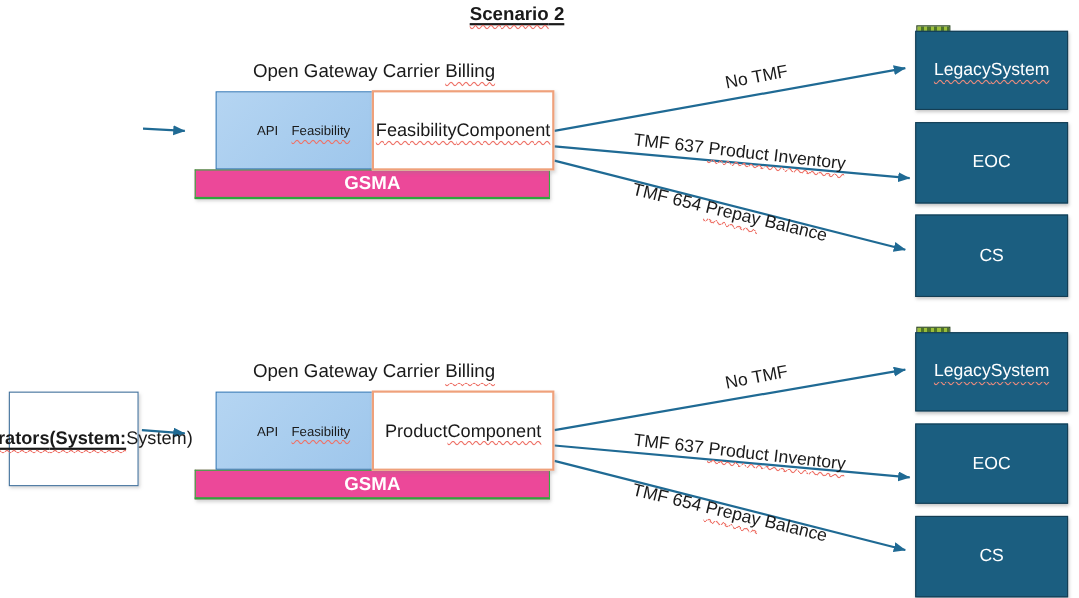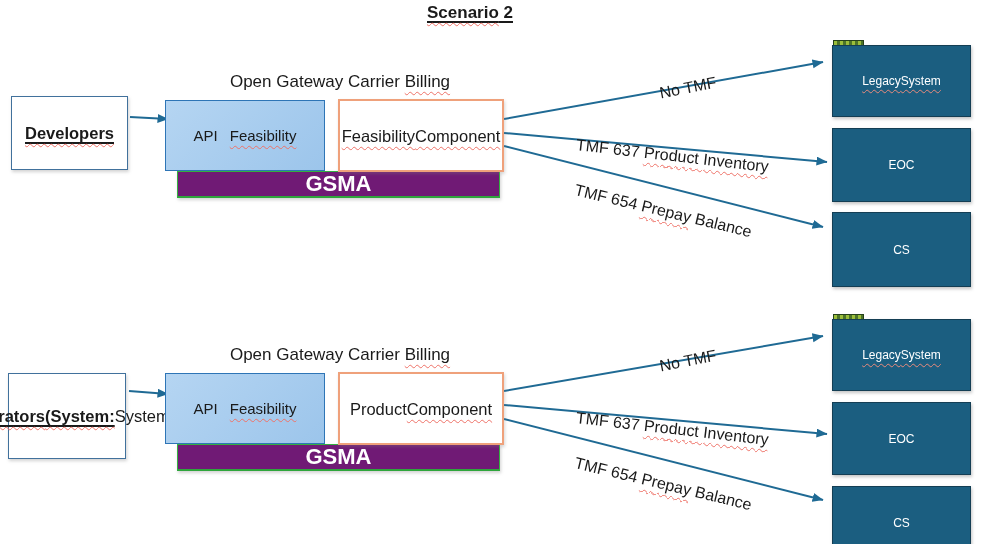--- a/index.html
+++ b/index.html
@@ -16,57 +16,57 @@
   
   .sp{text-decoration-line:underline;text-decoration-style:wavy;
       text-decoration-color:#ee7268;text-decoration-thickness:1px;
       text-underline-offset:4px;}
   .ul{text-decoration-line:underline;text-decoration-style:solid;
       text-decoration-color:#1a1a1a;text-decoration-thickness:1.5px;
       text-underline-offset:3px;font-weight:bold;}
 
   .page-title{left:380px;top:3px;width:180px;font-size:17px;text-align:center;}
 
-  .scenario{position:absolute;left:0;width:981px;height:272px;margin-top:17px;}
+  .scenario{position:absolute;left:0;width:981px;height:272px;}
   #sc1{top:0;}
   #sc2{top:273px;}
 
   .heading{left:177px;top:55px;width:326px;font-size:17px;text-align:center;}
 
   .src-box{
     background:#ffffff;border:1.6px solid #41719C;
     font-size:16.5px;line-height:24px;
     box-shadow:1px 2px 3px rgba(130,130,130,.35);
   }
   #sc1 .src-box{left:11px;top:79px;width:115px;height:72px;}
   #sc2 .src-box{left:8px;top:83px;width:116px;height:84px;}
 
   .api-box{
-    left:165px;top:83px;width:158px;height:69px;
+    left:196px;top:83px;width:158px;height:69px;
     background:linear-gradient(135deg,#B5D5F2 0%,#9CC5EB 100%);
     border:1.6px solid #2E75B6;
-    font-size:15px;line-height:24px;z-index:1;gap:12px;
+    font-size:12px;line-height:24px;z-index:1;gap:12px;
   }
   .comp-box{
     left:338px;top:82px;width:162px;height:69px;
     background:#ffffff;border:2px solid #EFA17B;
     font-size:16.5px;line-height:24px;z-index:2;
     box-shadow:1px 2px 3px rgba(130,130,130,.3);
   }
   .platform-bar{
     left:177px;top:154px;width:321px;height:24px;
-    background:#701a75;border:1px solid #35AF41;border-bottom:2px solid #2FA53C;
-    color:#ffffff;font-weight:bold;font-size:22px;
+    background:#ec4899;border:1px solid #35AF41;border-bottom:2px solid #2FA53C;
+    color:#ffffff;font-weight:bold;font-size:17px;
     box-shadow:1px 2px 3px rgba(130,130,130,.35);z-index:0;
   }
 
   .target-box{
     left:832px;width:137px;
     background:#1B5E80;border:1.4px solid #143E54;
-    color:#ffffff;font-size:12px;line-height:22px;z-index:1;
+    color:#ffffff;font-size:16px;line-height:22px;z-index:1;
     box-shadow:1px 2px 3px rgba(110,110,110,.4);
     align-items:center;
   }
   .target-box .sp{text-decoration-color:#e98a7c;}
   #sc1 .t0{top:28px;height:70px;}
   #sc1 .t1{top:111px;height:72px;}
   #sc1 .t2{top:195px;height:73px;}
   #sc2 .t0{top:29px;height:70px;}
   #sc2 .t1{top:112px;height:71px;}
   #sc2 .t2{top:196px;height:72px;}
@@ -108,21 +108,20 @@
     <line x1="504" y1="405" x2="827" y2="434" marker-end="url(#ah)"></line>
     <line x1="504" y1="419" x2="823" y2="500" marker-end="url(#ah)"></line>
   </g>
 </svg>
 
 <div class="abs page-title"><span class="ul"><span class="sp">Scenario</span></span><span class="ul"> 2</span></div>
 
 <section class="scenario" id="sc1">
   <div class="abs heading"><span>Open Gateway Carrier </span><span><span class="sp">Billing</span></span></div>
 
-  <div class="abs center prewrap src-box"><span class="ul"><span class="sp">Developers</span></span></div>
 
   <div class="abs center prewrap api-box"><span>API
 </span><span><span class="sp">Feasibility</span></span></div>
 
   <div class="abs center prewrap comp-box"><span><span class="sp">Feasibility</span></span><span>
 </span><span><span class="sp">Component</span></span></div>
 
   <div class="abs center platform-bar">GSMA</div>
 
   <div class="abs arrow-label al0"><span>No TMF</span></div>

